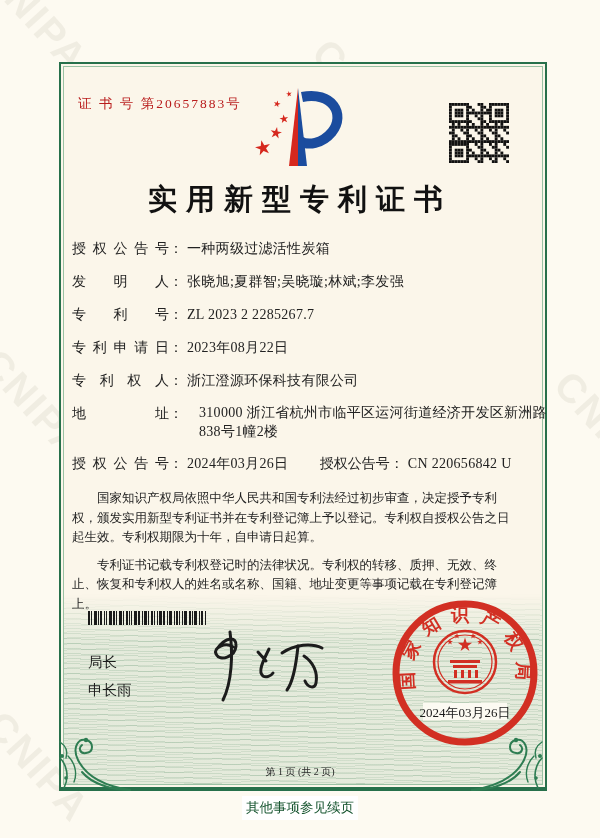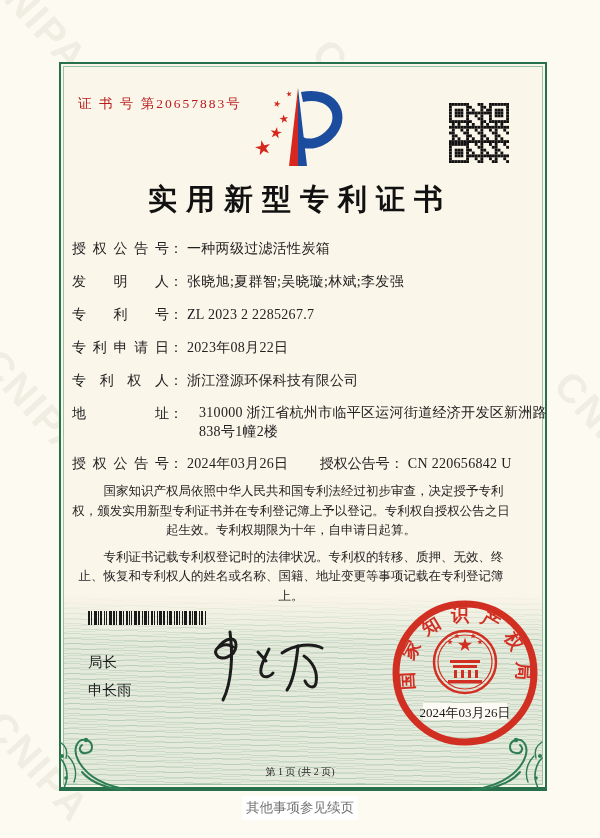--- a/index.html
+++ b/index.html
@@ -28,32 +28,32 @@
          font-size:29px;font-weight:bold;letter-spacing:9px;color:#111;z-index:2;}
   .fields{position:absolute;left:72px;top:238px;width:440px;font-size:14px;z-index:2;}
   .row{margin-bottom:12px;line-height:21px;white-space:nowrap;}
   .lbl{display:inline-block;width:97px;text-align:justify;text-align-last:justify;vertical-align:top;}
   .colon{margin-right:4px;}
   .val{letter-spacing:.3px;font-family:Liberation Serif, serif;}
   .row-addr .val{display:inline-block;white-space:normal;width:358px;line-height:19px;vertical-align:top;margin-left:12px;}
   .row-grant .grp2{margin-left:28px;}
   .paras{position:absolute;left:72px;top:481px;width:438px;font-size:12.5px;
          line-height:19.5px;color:#1f1f1f;z-index:2;}
-  .paras p{margin:1px 0 7px 0;text-indent:2em;text-align:center;}
+  .paras p{margin:8px 0 7px 0;text-indent:2em;}
   .barcode{position:absolute;left:88px;top:611px;width:160px;height:14px;z-index:2;font-size:0;}
   .barcode span{display:inline-block;height:100%;background:#1a1a1a;}
   .signer{position:absolute;left:88px;top:653px;z-index:2;
           font-family:"Liberation Sans","DejaVu Sans",sans-serif;font-size:14.5px;color:#1c1c1c;}
   .signer div{margin-bottom:9px;}
   .signature{position:absolute;left:192px;top:626px;z-index:2;}
   .seal{position:absolute;left:388px;top:596px;z-index:3;}
   .page-info{position:absolute;left:0;top:765px;width:600px;text-align:center;
              font-size:10px;color:#2a2a2a;z-index:2;}
   .note{position:absolute;left:0;top:796px;width:600px;text-align:center;z-index:2;}
-  .note span{display:inline-block;background:#ffffff;padding:3px 4px;font-size:13.5px;color:#737373;}
+  .note span{display:inline-block;background:#ffffff;padding:3px 4px;font-size:13.5px;color:#14532d;}
 </style>
 </head>
 <body>
 
 <div class="wm" style="left:-30px;top:-6px;">CNIPA</div>
 <div class="wm" style="left:298px;top:72px;">CNIPA</div>
 <div class="wm" style="left:420px;top:238px;">CNIPA</div>
 <div class="wm" style="left:-32px;top:382px;">CNIPA</div>
 <div class="wm" style="left:540px;top:404px;">CNIPA</div>
 <div class="wm" style="left:306px;top:540px;">CNIPA</div>

